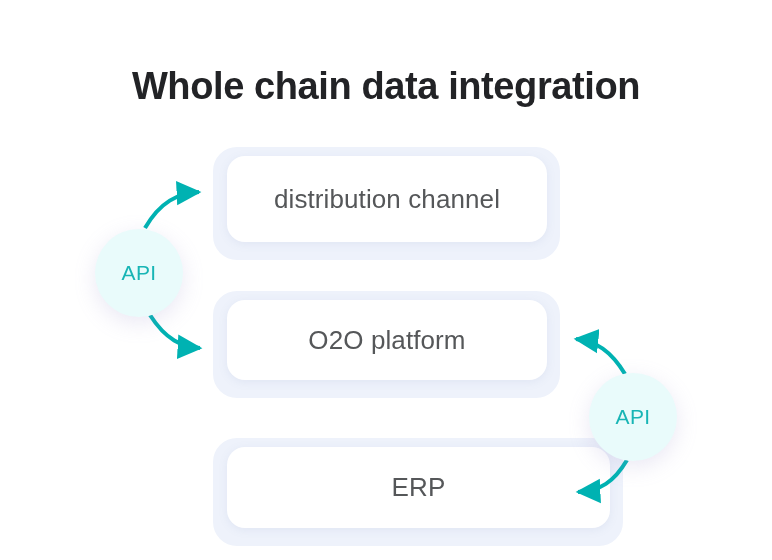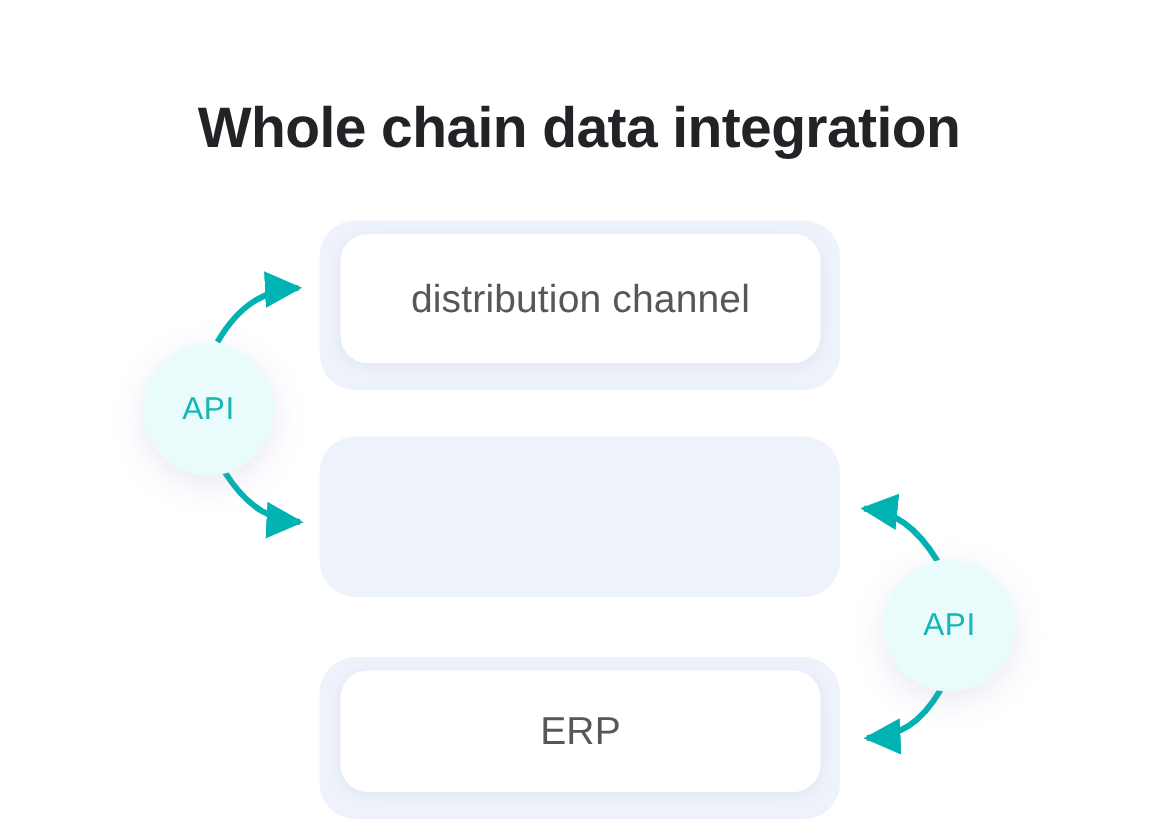--- a/index.html
+++ b/index.html
@@ -71,21 +71,21 @@
     font-size: 26px;
     font-weight: 400;
     color: #555759;
     letter-spacing: 0.1px;
     font-family: "Liberation Sans", sans-serif;
     white-space: nowrap;
   }
 
   #node-distribution-channel { left: 213px; top: 134px; width: 347px; height: 113px; }
   #node-o2o-platform        { left: 213px; top: 278px; width: 347px; height: 107px; }
-  #node-erp                 { left: 213px; top: 425px; width: 347px; height: 108px; }
+  #node-erp                 { left: 213px; top: 425px; width: 410px; height: 108px; }
 
   
   .api-node {
     position: absolute;
     width: 88px;
     height: 88px;
     border-radius: 50%;
     background: #e9fbfb;
     box-shadow: 0 6px 22px rgba(150, 140, 200, 0.20);
     display: flex;
@@ -128,20 +128,23 @@
 
   <div class="node-card" id="node-distribution-channel">
     <div class="card-backdrop"></div>
     <div class="card-face">
       <span class="card-label">distribution channel</span>
     </div>
   </div>
 
   <div class="node-card" id="node-o2o-platform">
     <div class="card-backdrop"></div>
+    <div class="card-face">
+      <span class="card-label">O2O platform</span>
+    </div>
   </div>
 
   <div class="node-card" id="node-erp">
     <div class="card-backdrop"></div>
     <div class="card-face">
       <span class="card-label">ERP</span>
     </div>
   </div>
 
   <svg id="connectors" viewBox="0 0 772 560">

